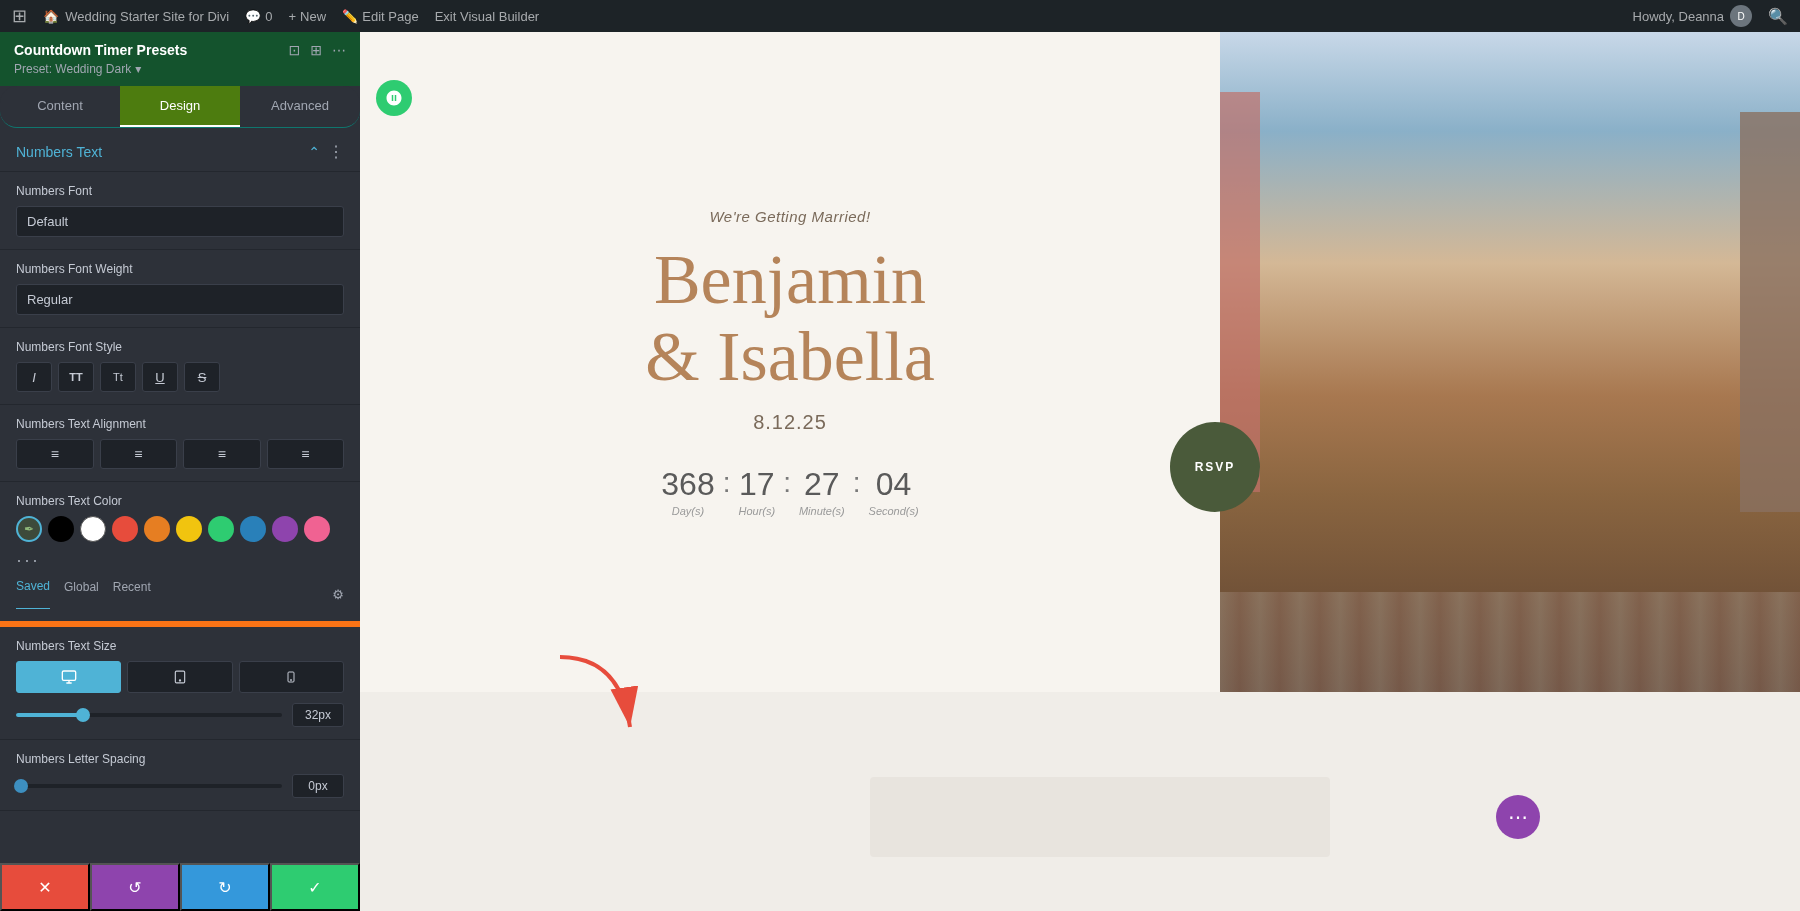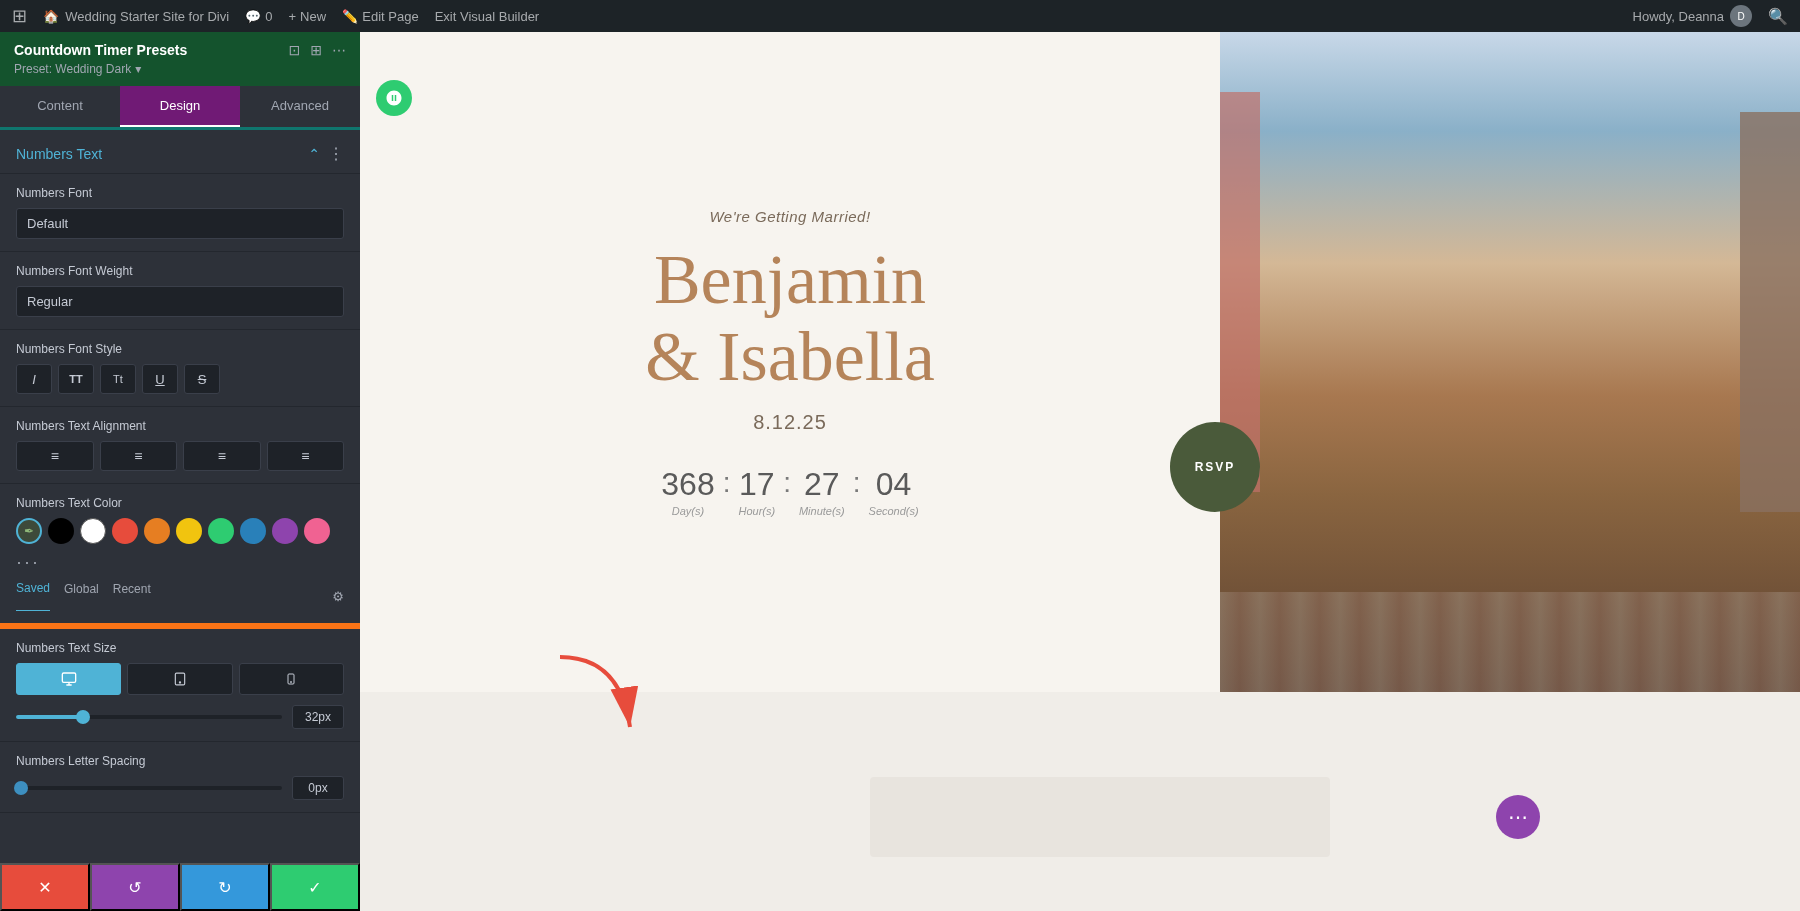--- a/index.html
+++ b/index.html
@@ -126,36 +126,37 @@
       display: flex;
       align-items: center;
       gap: 4px;
       cursor: pointer;
     }
 
     
     .sidebar-tabs {
       display: flex;
       background: #2d3139;
-      border-bottom: 3px solid #0f766e;
+      border-bottom: 1px solid #0f766e;
       flex-shrink: 0;
+      border-radius: 17px;
     }
     .sidebar-tab {
       padding: 12px 20px;
       color: #a0a6b1;
       font-size: 13px;
       cursor: pointer;
       border-bottom: 2px solid transparent;
       flex: 1;
       text-align: center;
     }
     .sidebar-tab.active {
       color: #ffffff;
       border-bottom: 2px solid #ffffff;
-      background: #701a75;
+      background: #4d7c0f;
     }
 
     
     .sidebar-content {
       flex: 1;
       overflow-y: auto;
       padding: 0;
     }
     .sidebar-content::-webkit-scrollbar { width: 4px; }
     .sidebar-content::-webkit-scrollbar-track { background: #2d3139; }

